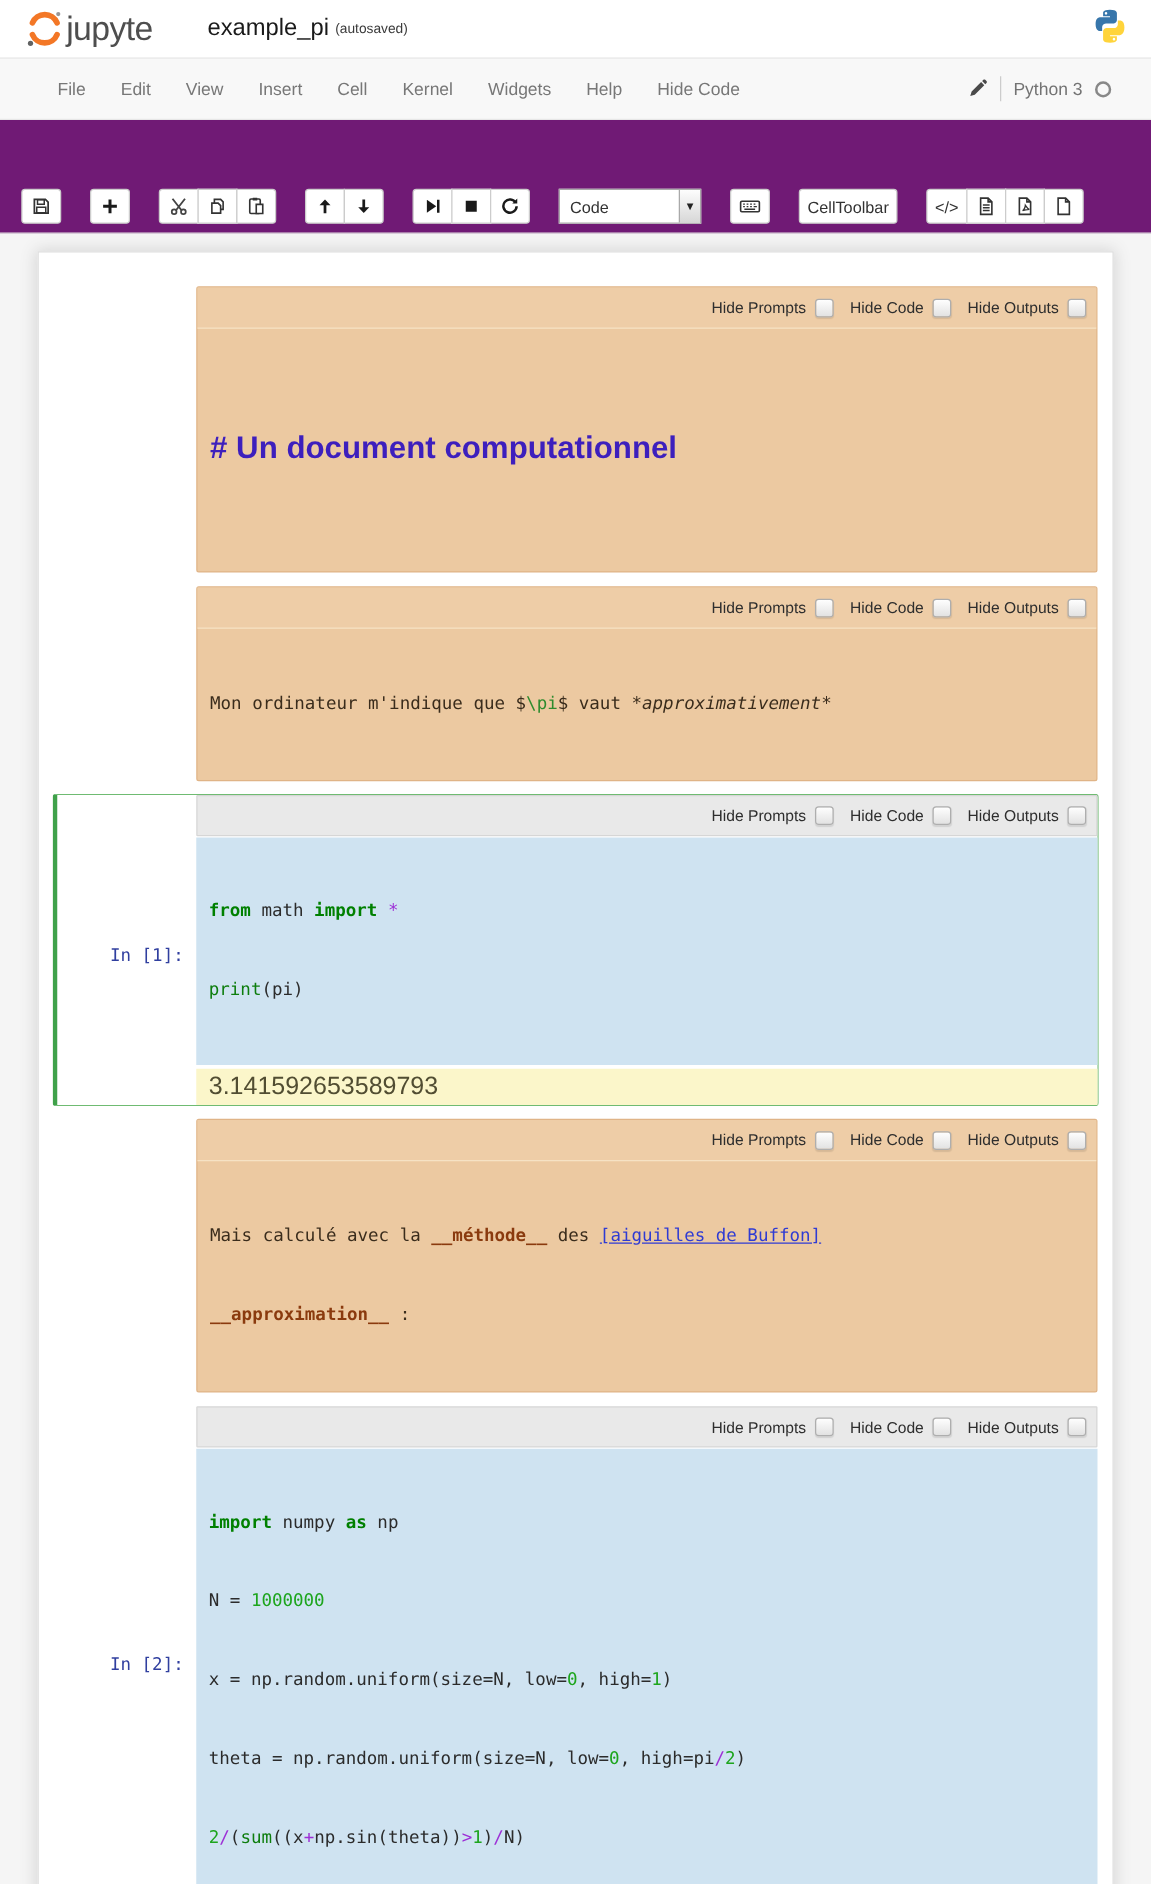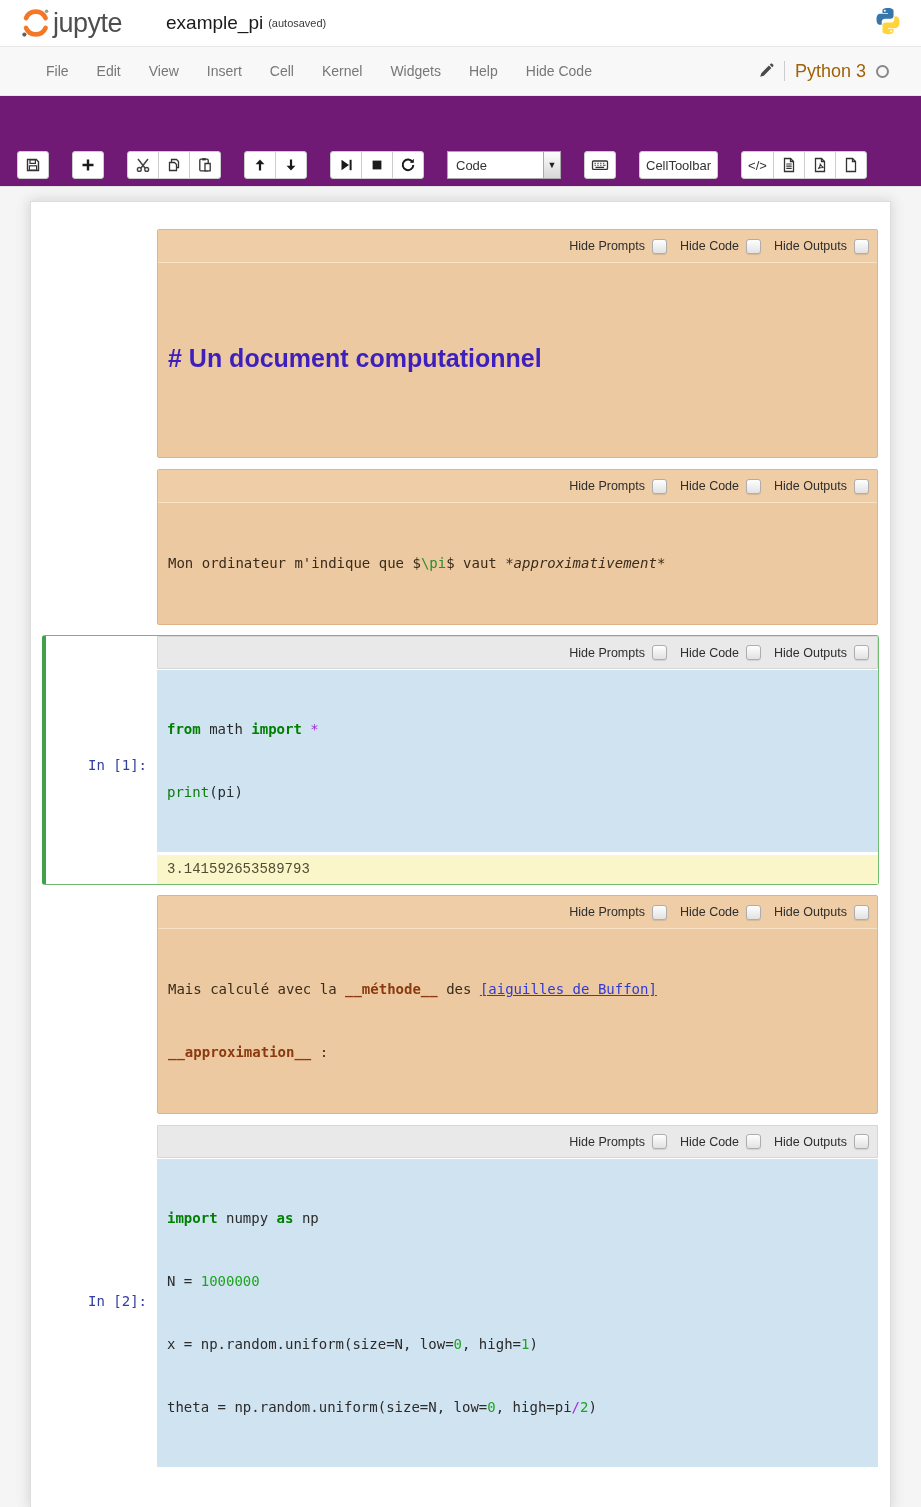--- a/index.html
+++ b/index.html
@@ -12,21 +12,21 @@
   .nb-title { font-size:19px; color:#1a1a1a; margin-left:44px; }
   .autosave { font-size:11px; color:#3a3a3a; margin-left:5px; }
   .py-logo { margin-left:auto; }
 
   
   .menubar { height:50px; background:#f8f8f8; border-top:1px solid #e7e7e7; border-bottom:1px solid #e7e7e7;
     display:flex; align-items:center; padding:0 32px; }
   .menu-item { font-size:14px; color:#777; padding:0 14px; cursor:pointer; }
   .menubar-right { margin-left:auto; display:flex; align-items:center; gap:10px; }
   .menu-divider { width:1px; height:20px; background:#ccc; }
-  .kernel-name { font-size:18px; color:#a16207; }
+  .kernel-name { font-size:14px; color:#737373; }
   .kernel-circle { width:13px; height:13px; border:2px solid #888; border-radius:50%; }
 
   
   .toolbar { padding:7px 17px; display:flex; align-items:flex-end; gap:23px; background:#701a75; border-bottom:1px solid #e2e2e2; }
   .btn-group { display:flex; }
   .btn { height:28px; min-width:32px; background:#fff; border:1px solid #ccc; display:flex;
     align-items:center; justify-content:center; color:#333; padding:0 6px; cursor:pointer; }
   .btn-group .btn + .btn { margin-left:-1px; }
   .btn-group .btn:first-child { border-radius:3px 0 0 3px; }
   .btn-group .btn:last-child { border-radius:0 3px 3px 0; }
@@ -57,22 +57,22 @@
     background:linear-gradient(#fefefe,#e2e2e2); box-shadow:0 1px 1px rgba(0,0,0,.1); cursor:pointer; }
   .ctb-label { margin-left:6px; }
 
   .md-block { background:#ecc9a1; border:1px solid #e0b487; border-radius:2px; }
   .md-content { padding:8px 10px; font-family:"DejaVu Sans Mono", monospace; font-size:14px;
     line-height:21px; color:#3a2c1c; white-space:pre; cursor:text; }
   .md-content.heading { font-family:"Liberation Sans", sans-serif; font-size:25px; line-height:36px; padding:5px 10px 9px; }
 
   .input-area { background:#cfe3f1; margin-top:1px; padding:7px 10px; font-family:"DejaVu Sans Mono", monospace;
     font-size:14px; line-height:21px; color:#2b2b2b; white-space:pre; cursor:text; }
-  .output-area { background:#fbf6ca; margin-top:3px; padding:4px 10px; font-family:Liberation Mono, monospace;
-    font-size:14px; line-height:21px; color:#514d32; }
+  .output-area { background:#fbf6ca; margin-top:3px; padding:4px 10px; font-family:Liberation Sans, sans-serif;
+    font-size:20px; line-height:21px; color:#514d32; }
 
   
   .sg-kw  { color:#008000; font-weight:bold; }
   .sg-bi  { color:#0d7d0d; }
   .sg-num { color:#1da51d; }
   .sg-op  { color:#9D2FD6; }
   .sg-hd  { color:#3d1fbd; font-weight:bold; }
   .sg-em  { font-style:italic; }
   .sg-st  { font-weight:bold; color:#8a3a0e; }
   .sg-lk  { color:#2f3bd3; text-decoration:underline; }
@@ -321,18 +321,19 @@
         <span class="ctb-label">Hide Code</span>
             <span class="ctb-check"></span>
         <span class="ctb-label">Hide Outputs</span>
             <span class="ctb-check"></span>
       </div>
       <div class="input-area">
         <div><span class="sg-kw">import</span><span> numpy </span><span class="sg-kw">as</span><span> np</span></div>
         <div><span>N = </span><span class="sg-num">1000000</span></div>
         <div><span>x = np.random.uniform(size=N, low=</span><span class="sg-num">0</span><span>, high=</span><span class="sg-num">1</span><span>)</span></div>
         <div><span>theta = np.random.uniform(size=N, low=</span><span class="sg-num">0</span><span>, high=pi</span><span class="sg-op">/</span><span class="sg-num">2</span><span>)</span></div>
+        <div><span class="sg-num">2</span><span class="sg-op">/</span><span>(</span><span class="sg-bi">sum</span><span>((x</span><span class="sg-op">+</span><span>np.sin(theta))</span><span class="sg-op">&gt;</span><span class="sg-num">1</span><span>)</span><span class="sg-op">/</span><span>N)</span></div>
       </div>
     </div>
   </div>
 
 </div>
 </div>
 
 </body></html>

